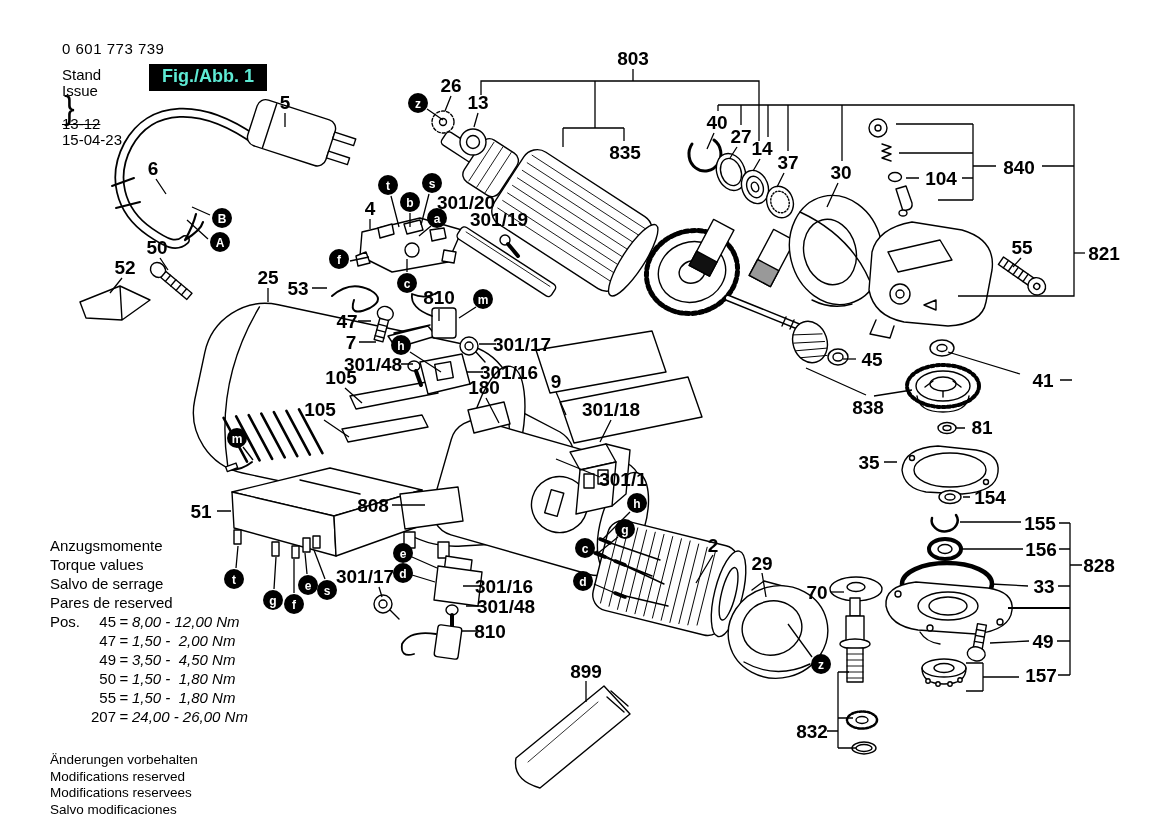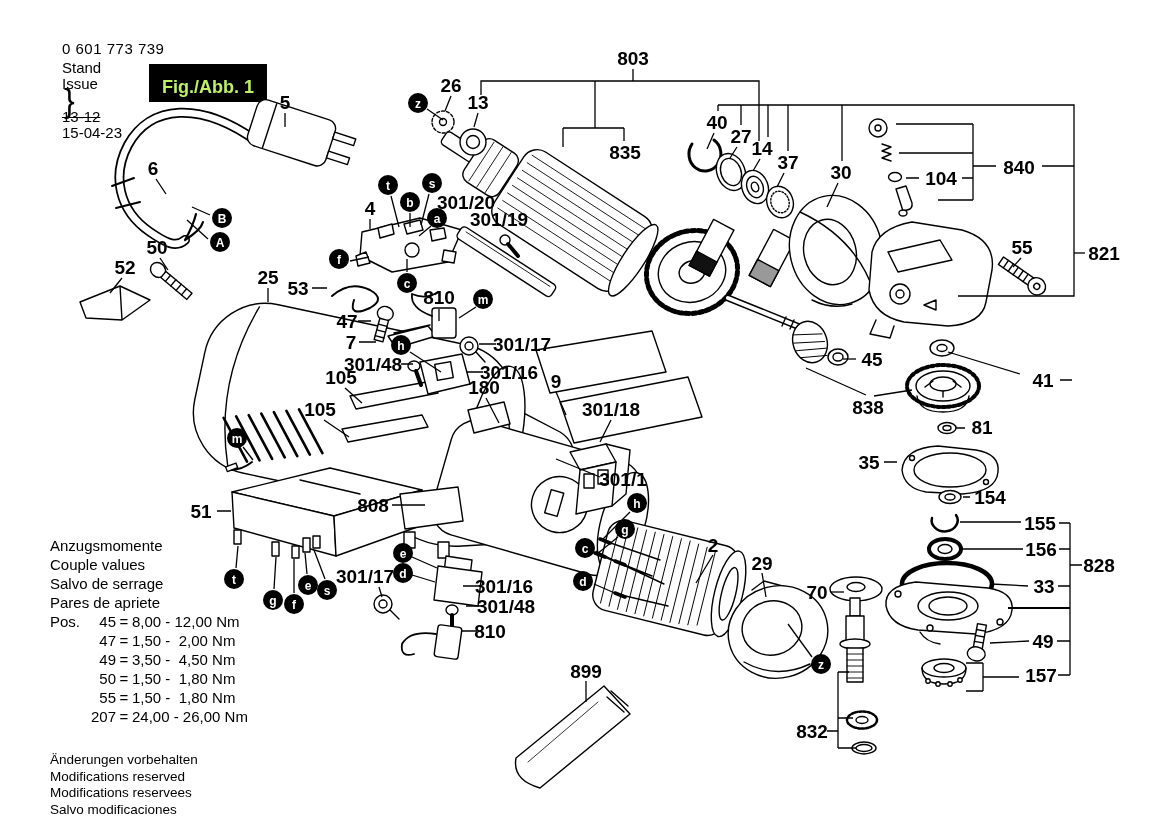--- a/index.html
+++ b/index.html
@@ -1,34 +1,34 @@
 <!DOCTYPE html>
 <html><head>
 <meta charset="utf-8">
 <style>
   html,body{margin:0;padding:0;}
   body{width:1169px;height:826px;background:#fff;position:relative;overflow:hidden;
        font-family:"Liberation Sans",sans-serif;color:#000;}
   .hdr{position:absolute;left:62px;top:40px;font-size:15px;line-height:17px;}
-  .pn{margin-bottom:3px;letter-spacing:.5px;}
+  .pn{margin-bottom:10px;letter-spacing:.5px;}
   .issue-row{display:flex;align-items:flex-start;flex-direction:column;}
   .lbl-col{line-height:16px;}
   .brace{font-size:32px;font-weight:400;margin:0 3px 0 2px;transform:scaleY(1.05);}
   .val-col{line-height:16px;}
   .strike{text-decoration:line-through;}
-  .figbox{position:absolute;left:149px;top:64px;background:#000;color:#bef264;
-          font-weight:bold;font-size:18px;padding:13px 13px 4px;}
+  .figbox{position:absolute;left:149px;top:64px;background:#000;color:#5eead4;
+          font-weight:bold;font-size:18px;padding:2px 13px 4px;}
   .torque{position:absolute;left:50px;top:536px;font-size:15px;line-height:19px;}
   .torque .t-line{white-space:pre;}
   .torque table{border-collapse:collapse;font-size:15px;line-height:19px;}
   .torque td{padding:0;}
   .t-prefix{width:36px;}
   .t-pos{text-align:right;width:30px;padding-right:6px;}
   .t-eq{width:16px;text-align:center;}
-  .t-val{white-space:pre;}
+  .t-val{white-space:pre;font-style:italic;}
   .footer{position:absolute;left:50px;top:752px;font-size:13.5px;line-height:16.5px;}
   svg.diagram{position:absolute;left:0;top:0;}
   .plabel{font:bold 19px "Liberation Sans",sans-serif;fill:#000;}
   .letter{font:bold 12px "Liberation Sans",sans-serif;fill:#fff;}
 </style>
 </head>
 <body>
 
 <div class="hdr">
   <div class="pn">0 601 773 739</div>
@@ -41,23 +41,23 @@
     <div class="val-col">
       <div class="strike">13-12</div>
       <div>15-04-23</div>
     </div>
   </div>
 </div>
 <div class="figbox">Fig./Abb. 1</div>
 
 <div class="torque">
   <div class="t-line">Anzugsmomente</div>
-  <div class="t-line">Couple values</div>
+  <div class="t-line">Torque values</div>
   <div class="t-line">Salvo de serrage</div>
-  <div class="t-line">Pares de apriete</div>
+  <div class="t-line">Pares de reserved</div>
   <table>
     <tbody>
       <tr>
           <td class="t-prefix">Pos.</td>
           <td class="t-pos">45</td>
           <td class="t-eq">=</td>
           <td class="t-val">8,00 - 12,00 Nm</td>
         </tr>
       <tr>
           <td class="t-prefix"></td>

